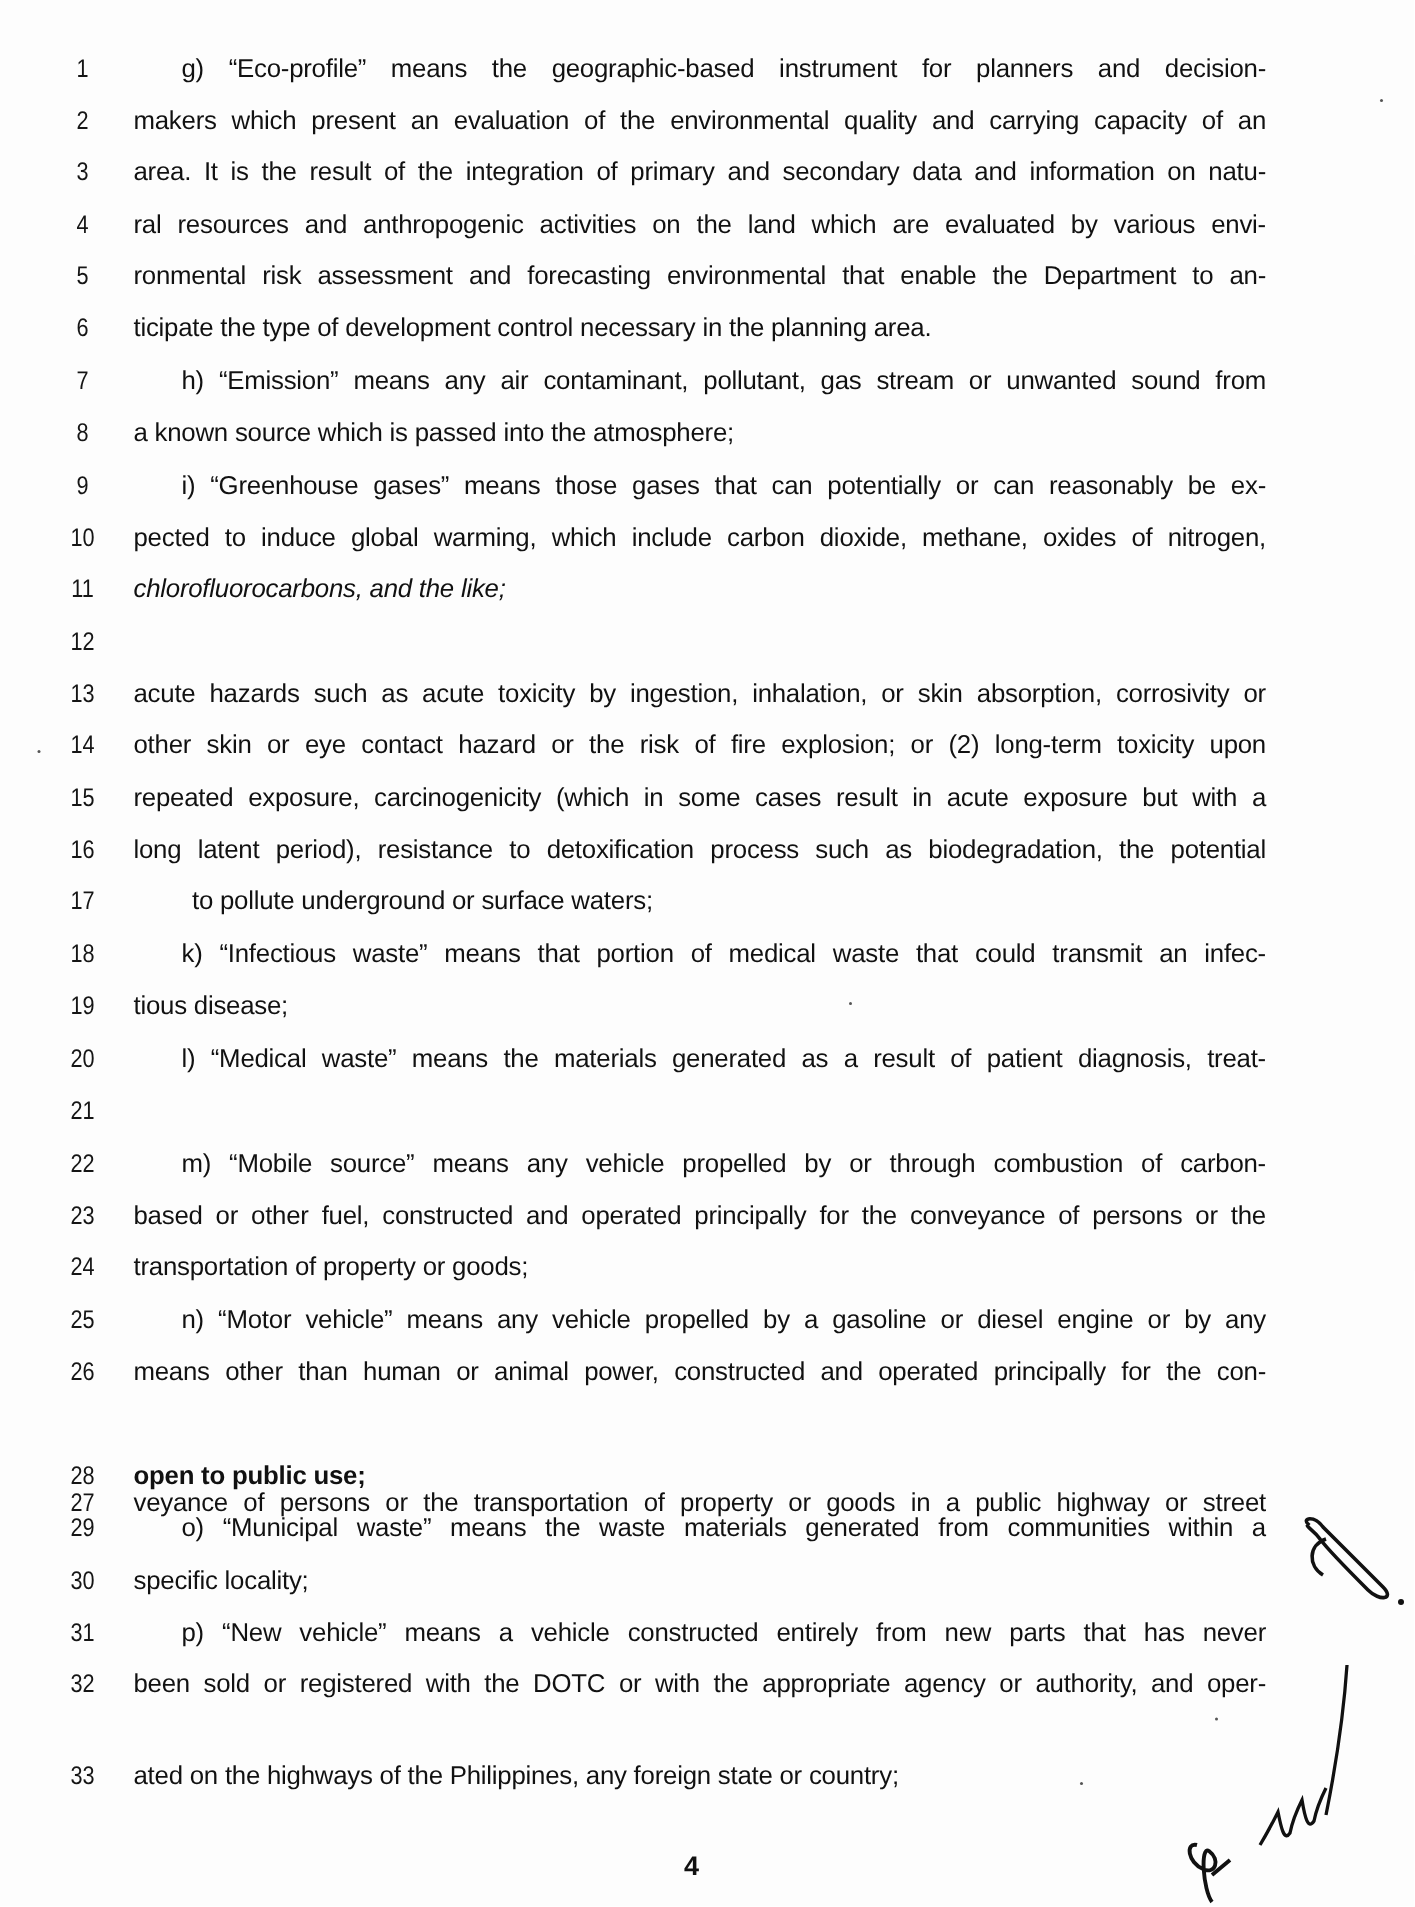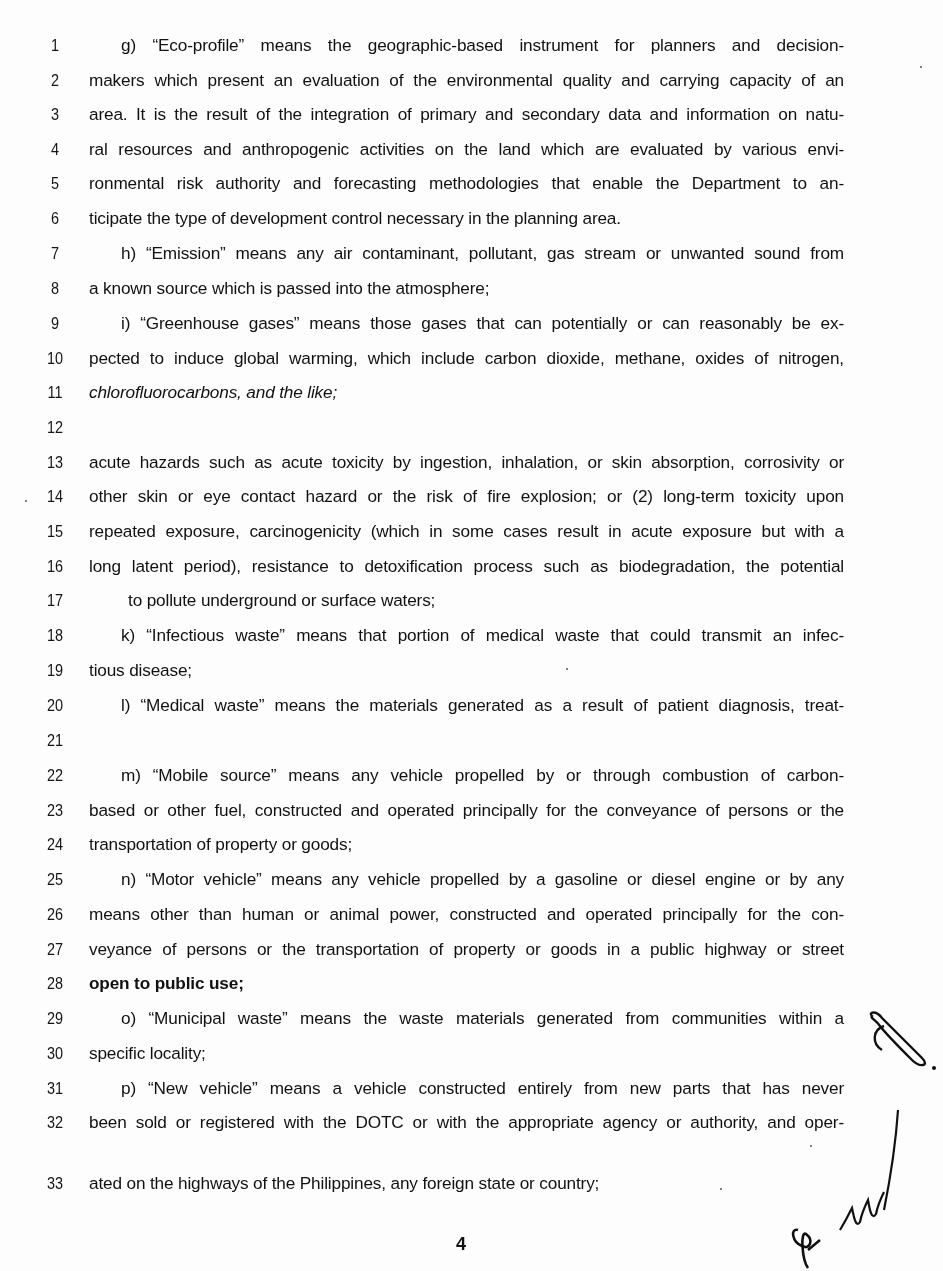--- a/index.html
+++ b/index.html
@@ -89,21 +89,21 @@
       <div class="line" style="top: 99px;">
         <span class="ln">3</span>
         <span class="txt" style="width: 755px; transform: scaleX(1);">area. It is the result of the integration of primary and secondary data and information on natu-</span>
       </div>
       <div class="line" style="top: 134px;">
         <span class="ln">4</span>
         <span class="txt" style="width: 755px; transform: scaleX(1);">ral resources and anthropogenic activities on the land which are evaluated by various envi-</span>
       </div>
       <div class="line" style="top: 168px;">
         <span class="ln">5</span>
-        <span class="txt" style="width: 755px; transform: scaleX(1);">ronmental risk authority and forecasting methodologies that enable the Department to an-</span>
+        <span class="txt" style="width: 755px; transform: scaleX(1);">ronmental risk assessment and forecasting environmental that enable the Department to an-</span>
       </div>
       <div class="line" style="top: 203px;">
         <span class="ln">6</span>
         <span class="txt last" style="width: auto;">ticipate the type of development control necessary in the planning area.</span>
       </div>
       <div class="line" style="top: 238px;">
         <span class="ln">7</span>
         <span class="txt indent" style="width: 723px; transform: scaleX(1);">h)  “Emission” means any air contaminant, pollutant, gas stream or unwanted sound from</span>
       </div>
       <div class="line" style="top: 273px;">
@@ -173,21 +173,21 @@
         <span class="txt last" style="width: auto;">transportation of property or goods;</span>
       </div>
       <div class="line" style="top: 864px;">
         <span class="ln">25</span>
         <span class="txt indent" style="width: 723px; transform: scaleX(1);">n)  “Motor vehicle” means any vehicle propelled by a gasoline or diesel engine or by any</span>
       </div>
       <div class="line" style="top: 899px;">
         <span class="ln">26</span>
         <span class="txt" style="width: 755px; transform: scaleX(1);">means other than human or animal power, constructed and operated principally for the con-</span>
       </div>
-      <div class="line" style="top: 934px;">
+      <div class="line" style="top: 986px;">
         <span class="ln">27</span>
         <span class="txt" style="width: 755px; transform: scaleX(1);">veyance of persons or the transportation of property or goods in a public highway or street</span>
       </div>
       <div class="line" style="top: 968px;">
         <span class="ln">28</span>
         <span class="txt last" style="width: auto; font-weight: bold;">open to public use;</span>
       </div>
       <div class="line" style="top: 1003px;">
         <span class="ln">29</span>
         <span class="txt indent" style="width: 723px; transform: scaleX(1);">o)  “Municipal waste”  means the waste materials generated from communities within a</span>

